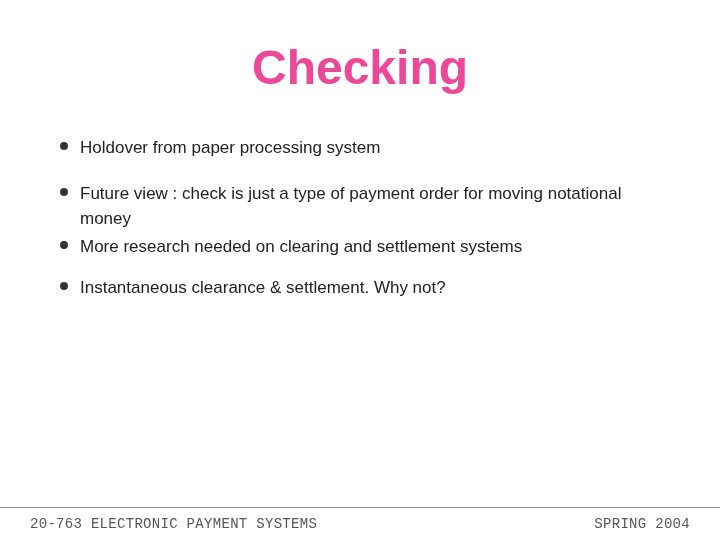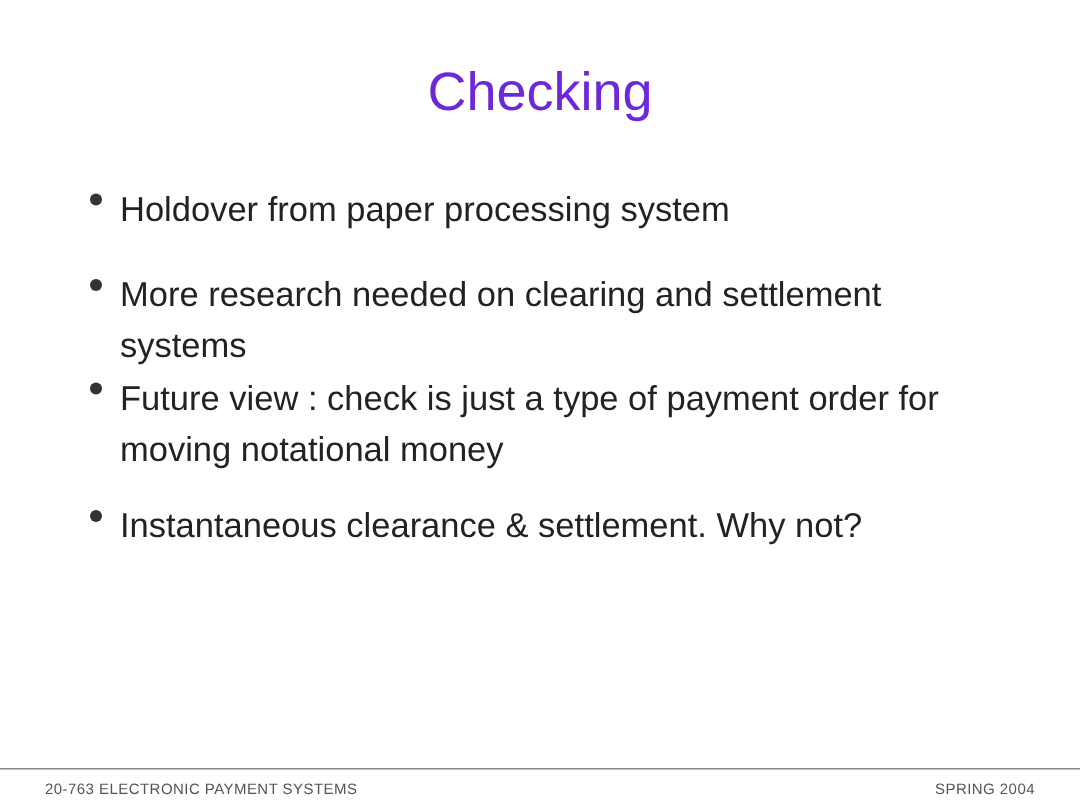--- a/index.html
+++ b/index.html
@@ -28,38 +28,38 @@
       position: relative;
     }
 
     .title-area {
       text-align: center;
       margin-bottom: 30px;
       padding-top: 10px;
     }
 
     .title {
-      font-size: 36px;
-      font-weight: normal;
-      color: #6d28d9;
+      font-size: 48px;
+      font-weight: bold;
+      color: #ec4899;
     }
 
     .content-area {
       flex: 1;
       display: flex;
       flex-direction: column;
       gap: 20px;
       padding-top: 10px;
     }
 
     .bullet-item {
       display: flex;
       align-items: flex-start;
       gap: 12px;
-      font-size: 23px;
+      font-size: 17px;
       color: #222222;
       line-height: 1.5;
     }
 
     .bullet-dot {
       min-width: 8px;
       min-height: 8px;
       width: 8px;
       height: 8px;
       border-radius: 50%;
@@ -82,49 +82,50 @@
       border-top: 1px solid #888888;
       display: flex;
       justify-content: space-between;
       padding: 8px 30px;
       font-size: 10px;
       color: #555555;
       letter-spacing: 0.03em;
     }
 
     .footer-left, .footer-center, .footer-right {
-      font-size: 10px;
+      font-size: 14px;
       color: #555555;
       text-transform: uppercase;
+      font-family: Liberation Mono, monospace;
     }
   </style>
 </head>
 <body>
 
 <div class="slide-container">
 
   <div class="title-area">
     <h1 class="title">Checking</h1>
   </div>
 
   <div class="content-area">
 
     <div class="bullet-item">
       <div class="bullet-dot"></div>
       <span>Holdover from paper processing system</span>
     </div>
 
     <div class="bullet-group">
+      <div class="bullet-item">
+        <div class="bullet-dot"></div>
+        <span>Future view : check is just a type of payment order for moving notational money</span>
+      </div>
       <div class="bullet-item" style="margin-top:2px;">
         <div class="bullet-dot"></div>
         <span>More research needed on clearing and settlement systems</span>
-      </div>
-      <div class="bullet-item">
-        <div class="bullet-dot"></div>
-        <span>Future view : check is just a type of payment order for moving notational money</span>
       </div>
       <div class="bullet-item" style="margin-top:16px;">
         <div class="bullet-dot"></div>
         <span>Instantaneous clearance &amp; settlement.  Why not?</span>
       </div>
     </div>
 
   </div>
 
   <div class="footer">

